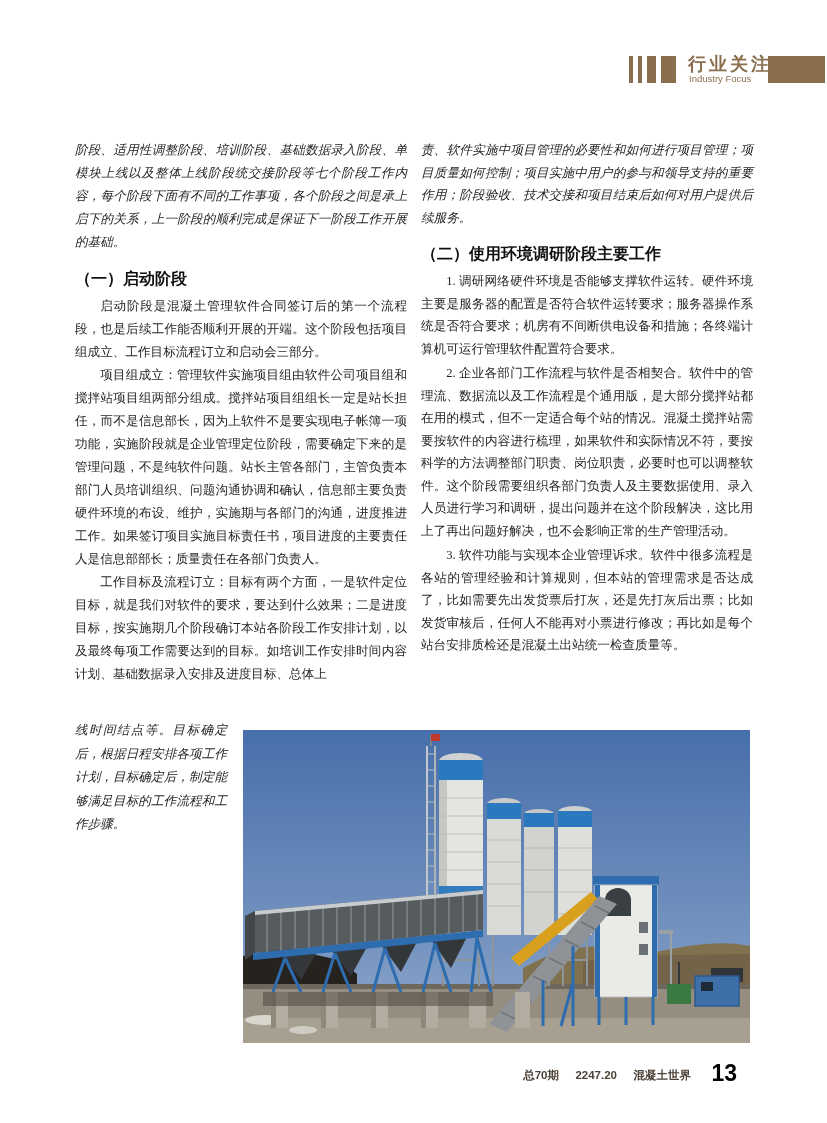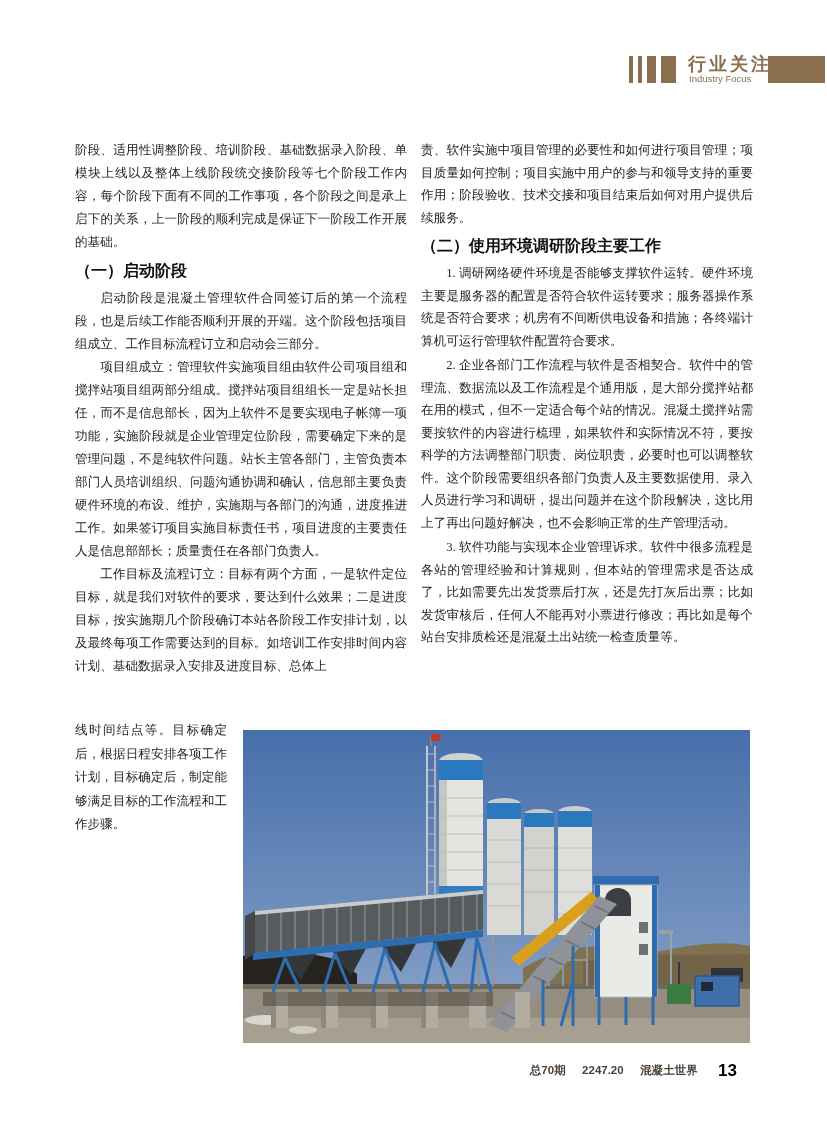--- a/index.html
+++ b/index.html
@@ -39,25 +39,25 @@
   .hdr-block {
     position: absolute; top: 56px; left: 768px; width: 57px; height: 27px;
     background: #8a6e4e;
   }
 
   
   .body-text {
     font-size: 12.6px; line-height: 23px; text-align: justify; color: #1f1f1f;
   }
   .body-text p { margin: 0; text-indent: 2em; }
-  .body-text p.cont { text-indent: 0; }
+  .body-text p.cont { text-indent: 0; font-style: italic; }
   .section-heading {
     font-family: "Liberation Sans", "DejaVu Sans", sans-serif;
     font-size: 16px; font-weight: 700; color: #0f0f0f;
-    line-height: 26px; margin: 4px 0 3px; text-indent: 0; text-align: left;
+    line-height: 26px; margin: 12px 0 3px; text-indent: 0; text-align: left;
   }
   .col-left   { position: absolute; left: 75px;  top: 139px; width: 332px; }
   .col-narrow { position: absolute; left: 75px;  top: 719px; width: 152px; line-height: 23.5px; }
   .col-right  { position: absolute; left: 421px; top: 139px; width: 332px; line-height: 22.5px; }
   .col-right .item { margin-top: 2px; }
 
   
   .photo {
     position: absolute; left: 243px; top: 730px; width: 507px; height: 313px;
     margin: 0; padding: 0; line-height: 0;
@@ -67,21 +67,21 @@
   .footer {
     position: absolute; top: 1060px; left: 0; width: 737px;
     text-align: right;
     font-family: "Liberation Sans", "DejaVu Sans", sans-serif;
   }
   .footer .meta {
     color: #4c4136; font-size: 11.5px; font-weight: 700; margin-left: 12px;
     vertical-align: baseline;
   }
   .footer .page-num {
-    color: #000; font-size: 17px; font-weight: 700; margin-left: 16px;
+    color: #000; font-size: 23px; font-weight: 700; margin-left: 16px;
     vertical-align: -2px;
   }
 </style>
 </head>
 <body>
 
 <div class="page">
 
   <div class="hdr-bars">
     <span></span>

